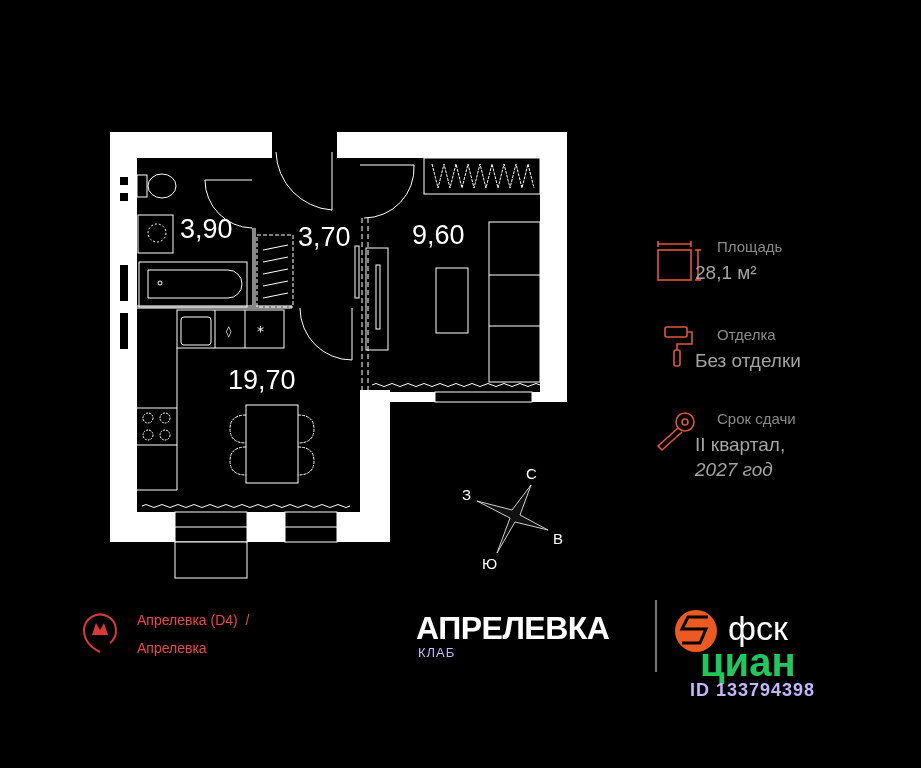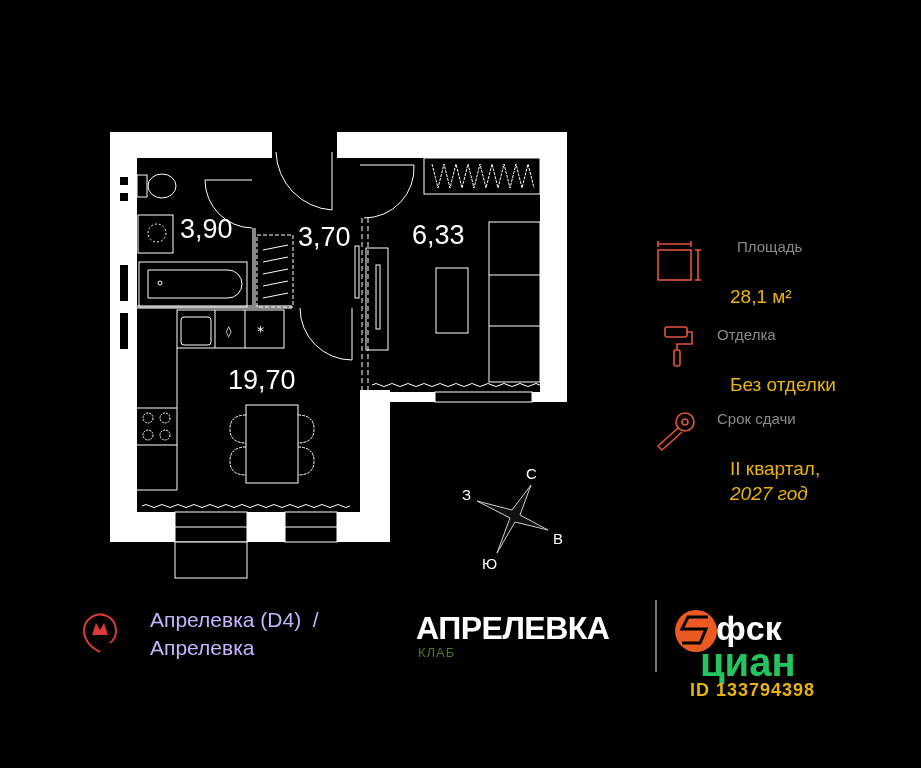--- a/index.html
+++ b/index.html
@@ -1,29 +1,29 @@
 <!DOCTYPE html>
 <html><head>
 <meta charset="utf-8">
 <style>
   html,body{margin:0;padding:0;background:#000;}
   body{width:921px;height:768px;position:relative;overflow:hidden;font-family:"Liberation Sans","DejaVu Sans",sans-serif;color:#fff;}
   .abs{position:absolute;}
   svg.plan{position:absolute;left:0;top:0;}
   .room-label{position:absolute;font-size:27px;color:#fff;letter-spacing:0px;}
   .info-label{position:absolute;left:717px;font-size:15px;color:#8a8a8a;}
-  .info-value{position:absolute;left:730px;font-size:19px;color:#eab308;line-height:25px;margin-top:24px;}
+  .info-value{position:absolute;left:695px;font-size:19px;color:#a3a3a3;line-height:25px;}
   .compass-label{position:absolute;font-size:15px;color:#fff;}
-  .metro-text{position:absolute;left:150px;font-size:21px;color:#c4b5fd;line-height:28px;}
+  .metro-text{position:absolute;left:137px;font-size:14px;color:#ef4444;line-height:28px;}
   .brand-main{position:absolute;left:416px;top:610px;font-size:32px;font-weight:bold;color:#fff;letter-spacing:-0.5px;}
-  .brand-sub{position:absolute;left:418px;top:645px;font-size:13px;color:#4d7c0f;letter-spacing:1px;}
+  .brand-sub{position:absolute;left:418px;top:645px;font-size:13px;color:#c4b5fd;letter-spacing:1px;}
   .divider{position:absolute;left:655px;top:600px;width:2px;height:72px;background:#777;}
-  .fsk-text{position:absolute;left:716px;top:609px;font-size:34px;font-weight:bold;color:#fff;}
+  .fsk-text{position:absolute;left:716px;top:609px;font-size:34px;font-weight:normal;color:#fff;padding-left:12px;}
   .wm-text{position:absolute;left:700px;top:640px;font-size:40px;color:#22c55e;font-weight:bold;}
-  .wm-id{position:absolute;left:690px;top:680px;font-size:18px;color:#eab308;font-weight:bold;letter-spacing:1px;}
+  .wm-id{position:absolute;left:690px;top:680px;font-size:18px;color:#c4b5fd;font-weight:bold;letter-spacing:1px;}
 </style>
 </head>
 <body>
 
 <svg class="plan" width="921" height="768" viewBox="0 0 921 768">
   <g fill="#fff">
 
     <rect x="110" y="132" width="27" height="410"></rect>
 
     <rect x="110" y="132" width="162" height="26"></rect>
@@ -126,39 +126,39 @@
   <text x="226" y="335" fill="#fff" font-size="11" font-family="DejaVu Sans, sans-serif">◊</text>
   <text x="257" y="336" fill="#fff" font-size="14" font-family="DejaVu Sans, sans-serif">*</text>
 
   <g stroke="#ccc" stroke-width="1" fill="#111">
     <path d="M531 485 L520 515 L548 530 L515 522 L497 553 L510 518 L477 501 L512 510 Z"></path>
   </g>
 </svg>
 
 <div class="room-label" style="left:180px;top:214px;">3,90</div>
 <div class="room-label" style="left:298px;top:222px;">3,70</div>
-<div class="room-label" style="left:412px;top:220px;">6,33</div>
+<div class="room-label" style="left:412px;top:220px;">9,60</div>
 <div class="room-label" style="left:228px;top:365px;">19,70</div>
 
 <div class="compass-label" style="left:526px;top:465px;">С</div>
 <div class="compass-label" style="left:462px;top:486px;">З</div>
 <div class="compass-label" style="left:553px;top:530px;">В</div>
 <div class="compass-label" style="left:482px;top:555px;">Ю</div>
 
 <div>
   <svg class="abs" style="left:655px;top:238px;" width="48" height="48" viewBox="0 0 48 48" fill="none" stroke="#e0553a" stroke-width="1.6">
     <line x1="3" y1="3" x2="3" y2="9"></line>
       <line x1="36" y1="3" x2="36" y2="9"></line>
       <line x1="3" y1="6" x2="36" y2="6"></line>
     <rect x="3" y="12" width="33" height="30"></rect>
     <line x1="40" y1="12" x2="46" y2="12"></line>
       <line x1="40" y1="42" x2="46" y2="42"></line>
       <line x1="43" y1="12" x2="43" y2="42"></line>
   </svg>
-  <div class="info-label" style="top:238px;margin-left:20px;">Площадь</div>
+  <div class="info-label" style="top:238px;">Площадь</div>
   <div class="info-value" style="top:260px;">28,1 м²</div>
 </div>
 
 <div>
   <svg class="abs" style="left:664px;top:326px;" width="32" height="44" viewBox="0 0 32 44" fill="none" stroke="#e0553a" stroke-width="1.6">
     <rect x="1" y="1" width="22" height="10" rx="2"></rect>
     <path d="M23 6 H28 V18 H13 V24"></path>
     <rect x="10" y="24" width="6" height="16" rx="2"></rect>
   </svg>
   <div class="info-label" style="top:326px;">Отделка</div>

